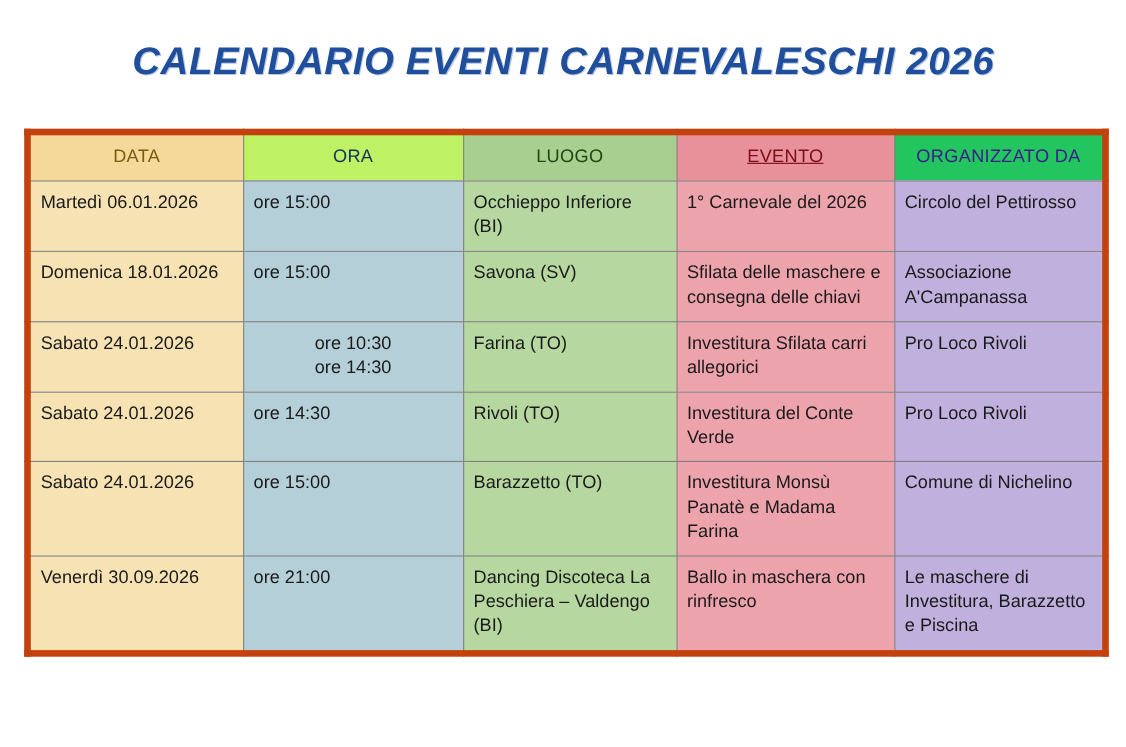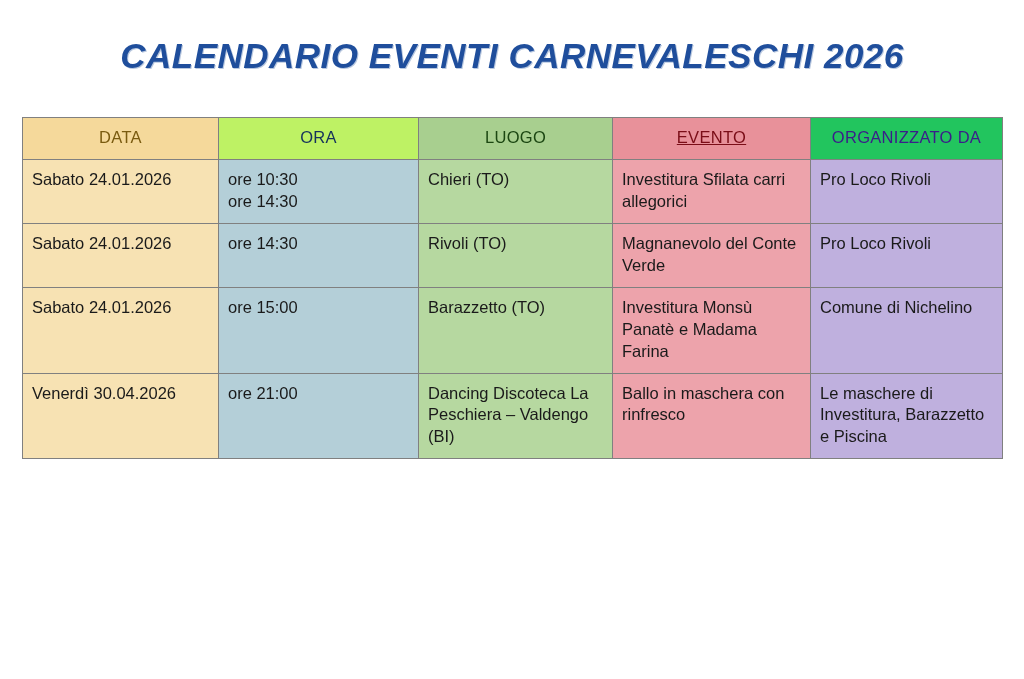--- a/index.html
+++ b/index.html
@@ -36,21 +36,21 @@
   .table-wrap {
     position: absolute;
     left: 22px;
     top: 117px;
     width: 980px;
   }
   table.cal {
     border-collapse: collapse;
     table-layout: fixed;
     width: 980px;
-    border: 1px solid #c2410c;
+    border: 6px solid #c2410c;
   }
   table.cal td, table.cal th {
     border: 1px solid #808080;
     vertical-align: top;
     padding: 9px 9px 10px 9px;
     font-size: 16.5px;
     line-height: 1.33;
     font-weight: normal;
   }
   thead th {
@@ -75,21 +75,21 @@
   th.h3 { background: #e8919a; color: #7a0d17; text-decoration: underline; }
   th.h4 { background: #22c55e; color: #3b1d8a; }
 
   
   td.b0 { background: #f7e2b3; }
   td.b1 { background: #b4cfd8; }
   td.b2 { background: #b6d8a0; }
   td.b3 { background: #eda3ab; }
   td.b4 { background: #bfb0de; }
 
-  .nowrap-line { display: block; }
+  .nowrap-line { display: block; text-align: center; }
 </style>
 </head>
 <body>
 
 <div class="page">
 
   <div class="title">CALENDARIO EVENTI CARNEVALESCHI 2026</div>
 
   <div class="table-wrap">
     <table class="cal">
@@ -104,45 +104,59 @@
         <tr>
           <th class="h0">DATA</th>
           <th class="h1">ORA</th>
           <th class="h2">LUOGO</th>
           <th class="h3">EVENTO</th>
           <th class="h4">ORGANIZZATO DA</th>
         </tr>
       </thead>
       <tbody>
         <tr>
+          <td class="b0">Martedì 06.01.2026</td>
+          <td class="b1">ore 15:00</td>
+          <td class="b2">Occhieppo Inferiore (BI)</td>
+          <td class="b3">1° Carnevale del 2026</td>
+          <td class="b4">Circolo del Pettirosso</td>
+        </tr>
+        <tr>
+          <td class="b0">Domenica 18.01.2026</td>
+          <td class="b1">ore  15:00</td>
+          <td class="b2">Savona (SV)</td>
+          <td class="b3">Sfilata delle maschere e consegna delle chiavi</td>
+          <td class="b4">Associazione A'Campanassa</td>
+        </tr>
+        <tr>
           <td class="b0">Sabato 24.01.2026</td>
           <td class="b1">
               <span class="nowrap-line">ore 10:30</span>
               <span class="nowrap-line">ore 14:30</span>
             </td>
-          <td class="b2">Chieri (TO)</td>
+          <td class="b2">Farina (TO)</td>
           <td class="b3">Investitura Sfilata carri allegorici</td>
           <td class="b4">Pro Loco Rivoli</td>
         </tr>
         <tr>
           <td class="b0">Sabato 24.01.2026</td>
           <td class="b1">ore 14:30</td>
           <td class="b2">Rivoli (TO)</td>
-          <td class="b3">Magnanevolo del Conte Verde</td>
+          <td class="b3">Investitura del Conte Verde</td>
           <td class="b4">Pro Loco Rivoli</td>
         </tr>
         <tr>
           <td class="b0">Sabato 24.01.2026</td>
           <td class="b1">ore 15:00</td>
           <td class="b2">Barazzetto (TO)</td>
           <td class="b3">Investitura Monsù Panatè e Madama Farina</td>
           <td class="b4">Comune di Nichelino</td>
         </tr>
         <tr>
-          <td class="b0">Venerdì 30.04.2026</td>
+          <td class="b0">Venerdì 30.09.2026</td>
           <td class="b1">ore 21:00</td>
           <td class="b2">Dancing Discoteca La Peschiera – Valdengo (BI)</td>
           <td class="b3">Ballo in maschera con rinfresco</td>
           <td class="b4">Le maschere di Investitura, Barazzetto e Piscina</td>
         </tr>
       </tbody>
     </table>
   </div>
 
 </div>

